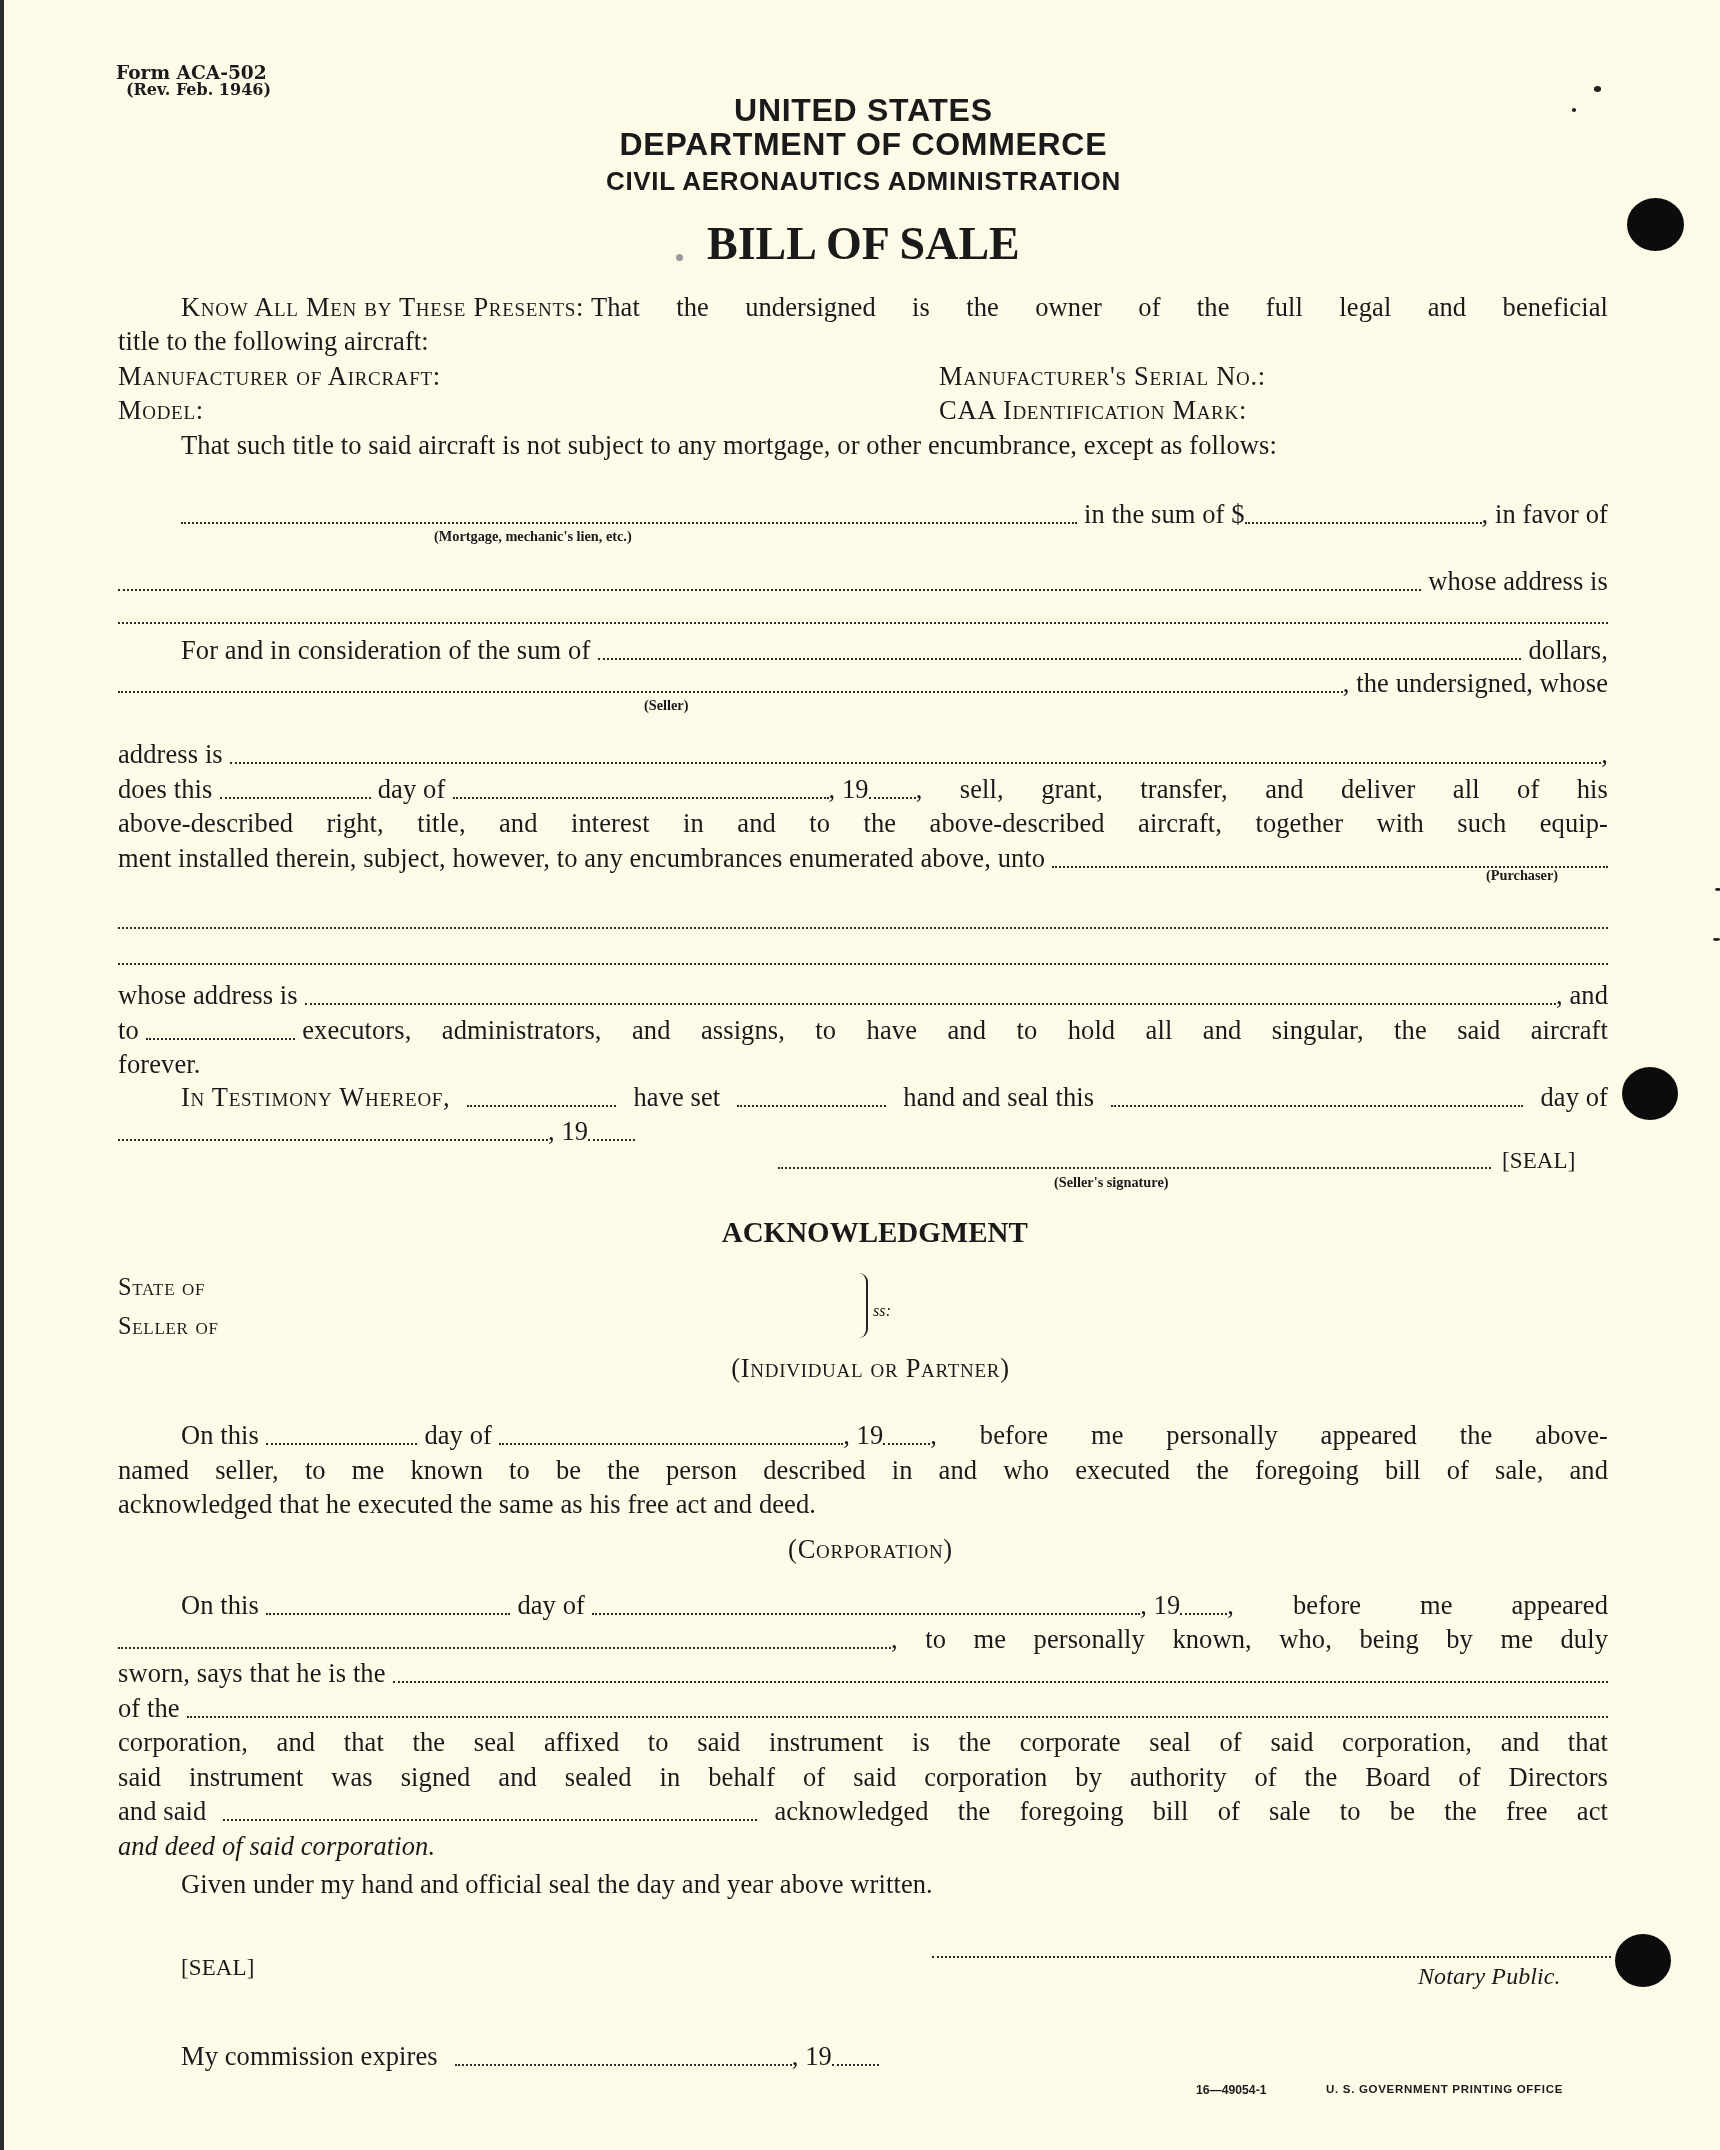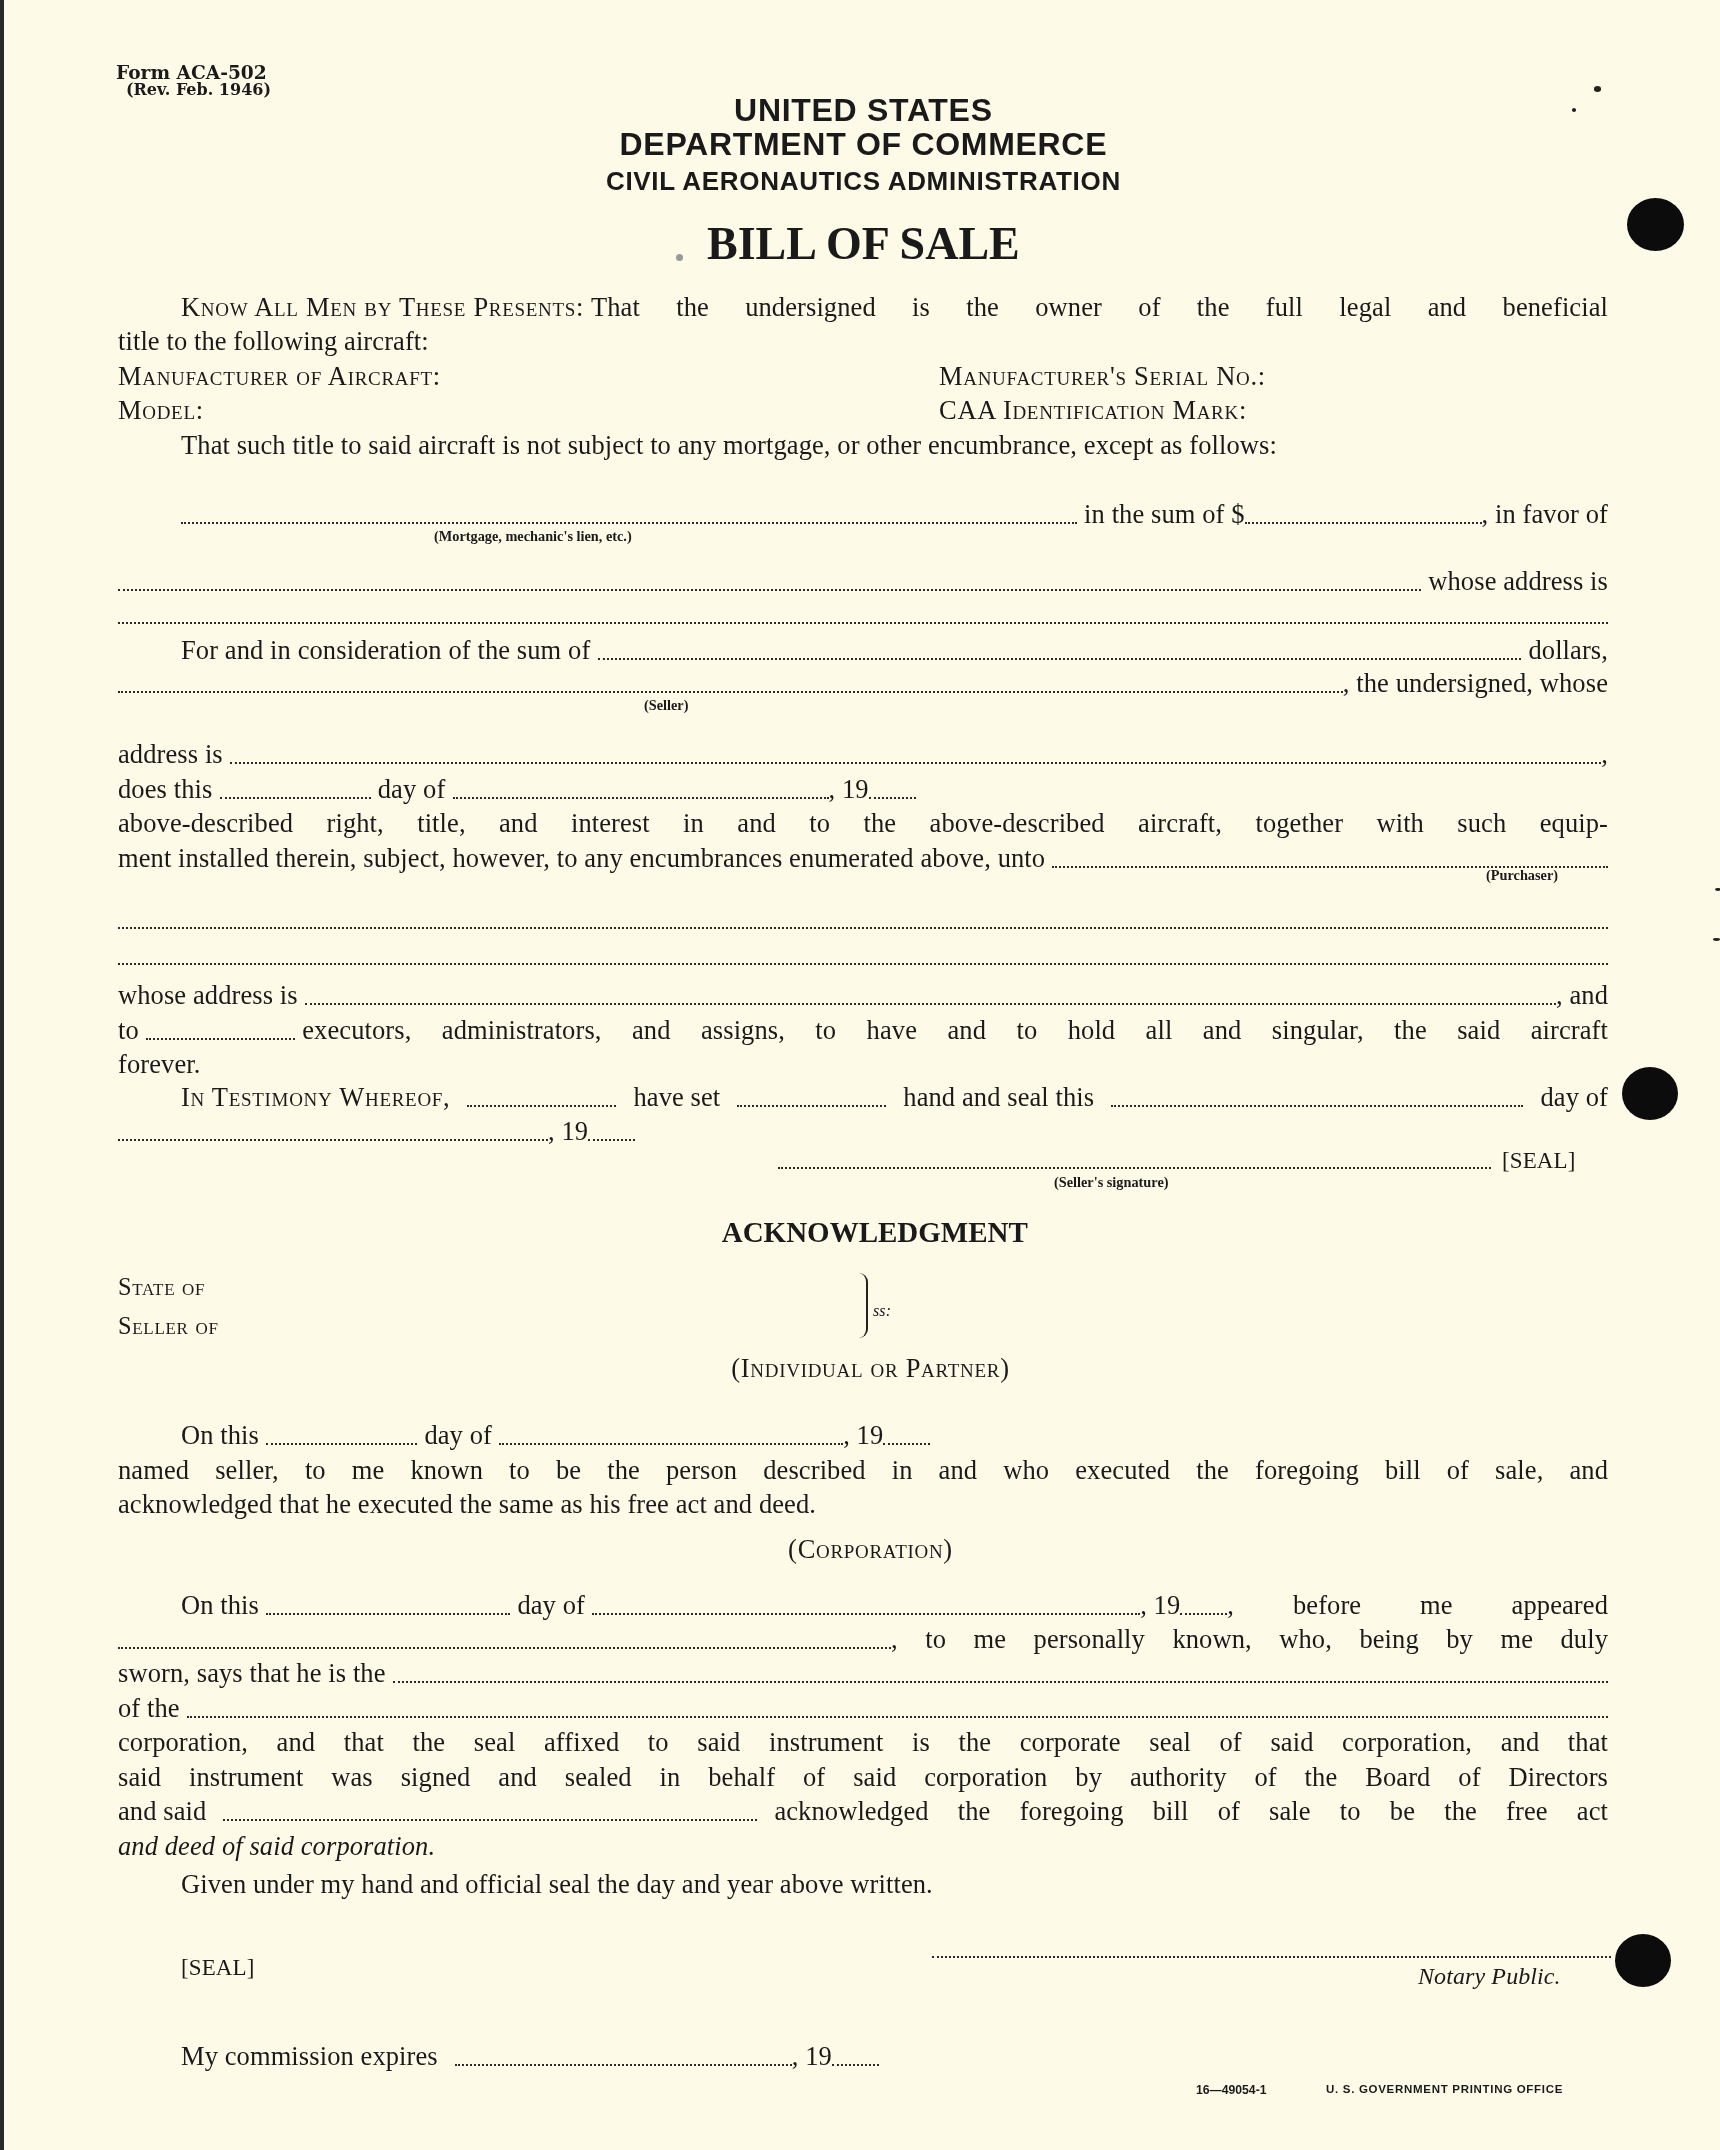--- a/index.html
+++ b/index.html
@@ -97,20 +97,21 @@
   <span class="fill" style="margin-right:0;"></span>
   <span>,</span>
 </div>
 <div class="row body-text" style="top:773px;">
   <span>does this</span>
   <span class="fix" style="width:151px;"></span>
   <span>day of</span>
   <span class="fix" style="width:376px;margin-right:0;"></span>
   <span>, 19</span>
   <span class="fix" style="width:47px;margin:0 0 7.2px 0;"></span>
+  <span style="flex:1;text-align:justify;text-align-last:justify;">, sell, grant, transfer, and deliver all of his</span>
 </div>
 <div class="row body-text" style="top:807px;">
   <span style="flex:1;text-align:justify;text-align-last:justify;">above-described right, title, and interest in and to the above-described aircraft, together with such equip-</span>
 </div>
 <div class="row body-text" style="top:842px;">
   <span>ment installed therein, subject, however, to any encumbrances enumerated above, unto</span>
   <span class="fill nomargin-r"></span>
 </div>
 <div class="abs tiny" style="left:1486px;top:867px;font-weight:bold;">(Purchaser)</div>
 
@@ -159,20 +160,21 @@
 <div class="abs body-text sc" style="left:0;width:1721px;text-align:center;top:1352px;padding-left:10px;">(Individual or Partner)</div>
 
 <div class="row body-text" style="top:1419px;">
   <span class="indent"></span>
   <span>On this</span>
   <span class="fix" style="width:151px;"></span>
   <span>day of</span>
   <span class="fix" style="width:344px;margin-right:0;"></span>
   <span>, 19</span>
   <span class="fix" style="width:47px;margin:0 0 7.2px 0;"></span>
+  <span style="flex:1;text-align:justify;text-align-last:justify;">, before me personally appeared the above-</span>
 </div>
 <div class="row body-text" style="top:1454px;">
   <span style="flex:1;text-align:justify;text-align-last:justify;">named seller, to me known to be the person described in and who executed the foregoing bill of sale, and</span>
 </div>
 <div class="abs body-text" style="left:118px;top:1488px;">acknowledged that he executed the same as his free act and deed.</div>
 
 <div class="abs body-text sc" style="left:0;width:1721px;text-align:center;top:1533px;padding-left:10px;">(Corporation)</div>
 
 <div class="row body-text" style="top:1589px;">
   <span class="indent"></span>

